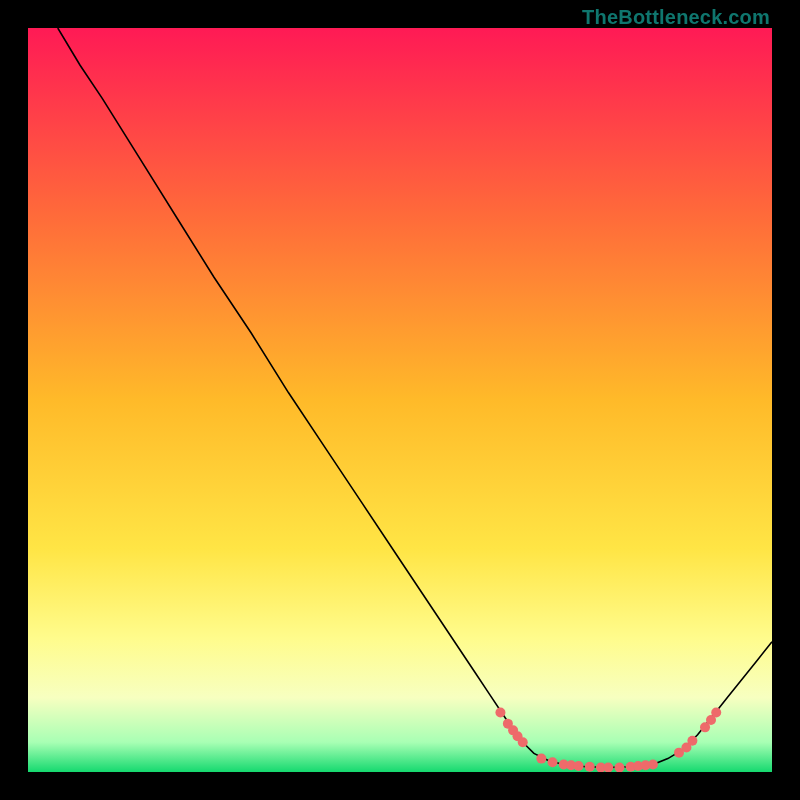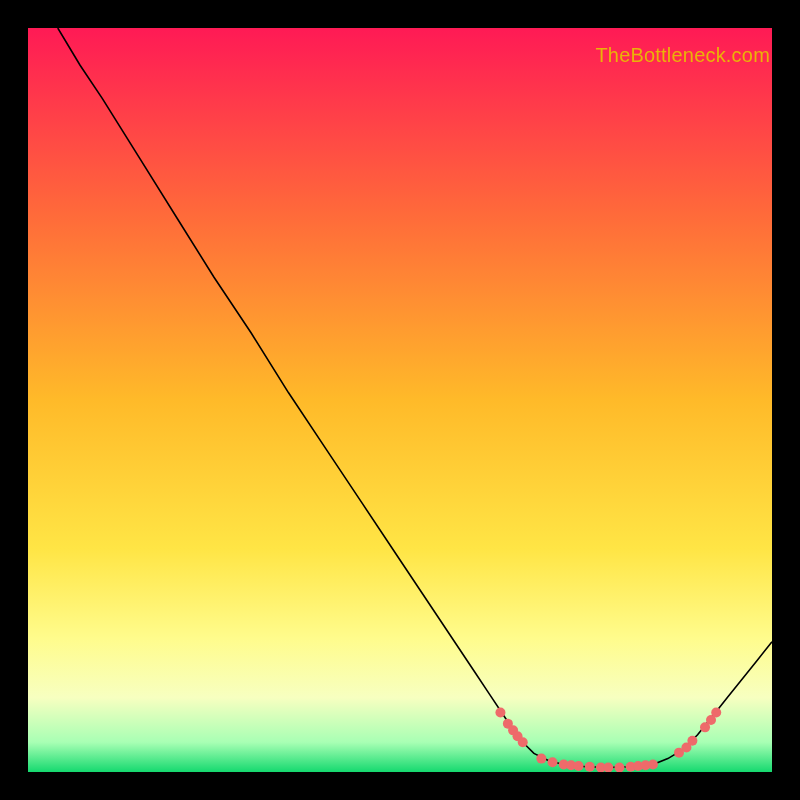--- a/index.html
+++ b/index.html
@@ -22,26 +22,25 @@
     left: 28px;
     top: 28px;
     width: 744px;
     height: 744px;
   }
   .watermark {
     position: absolute;
     top: 6px;
     right: 30px;
     font-size: 20px;
-    font-weight: 400;
-    color: #eab308;
+    font-weight: 700;
+    color: #0f766e;
     letter-spacing: 0.2px;
     font-family: Arial, sans-serif;
     z-index: 5;
-    margin-top: 38px;
   }
   svg {
     display: block;
   }
 </style>
 </head>
 <body>
 
 <div class="frame">
   <div class="watermark">TheBottleneck.com</div>

